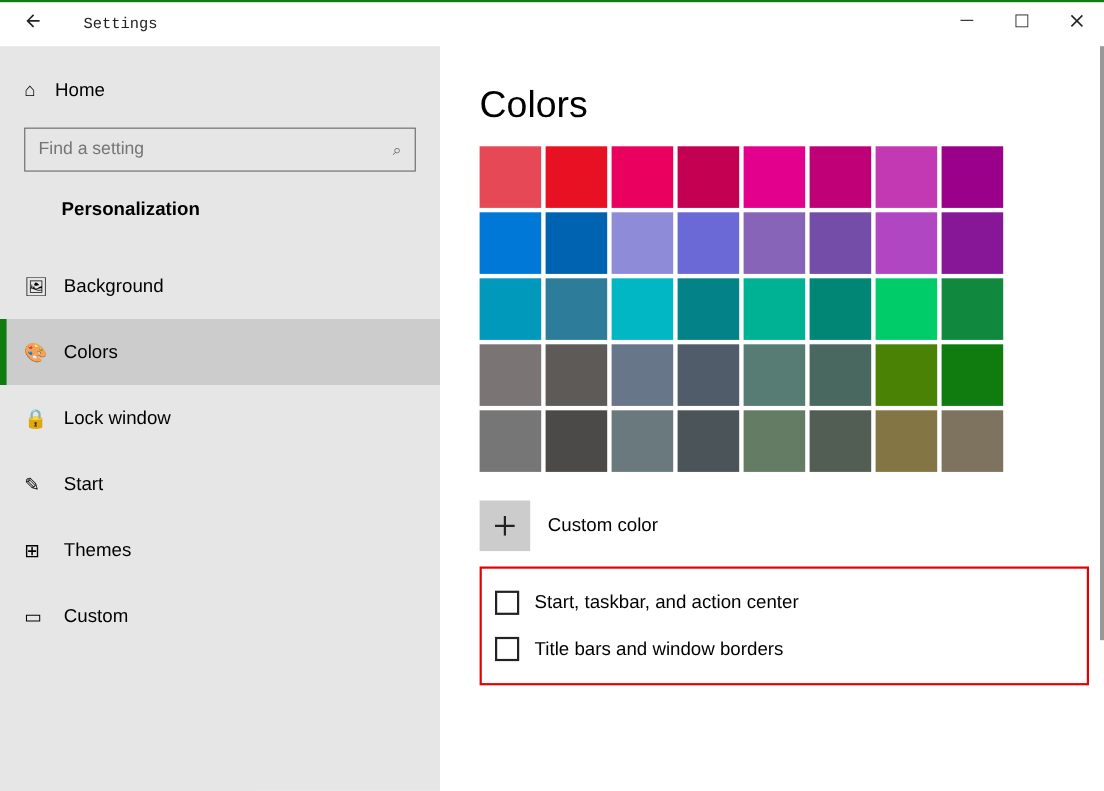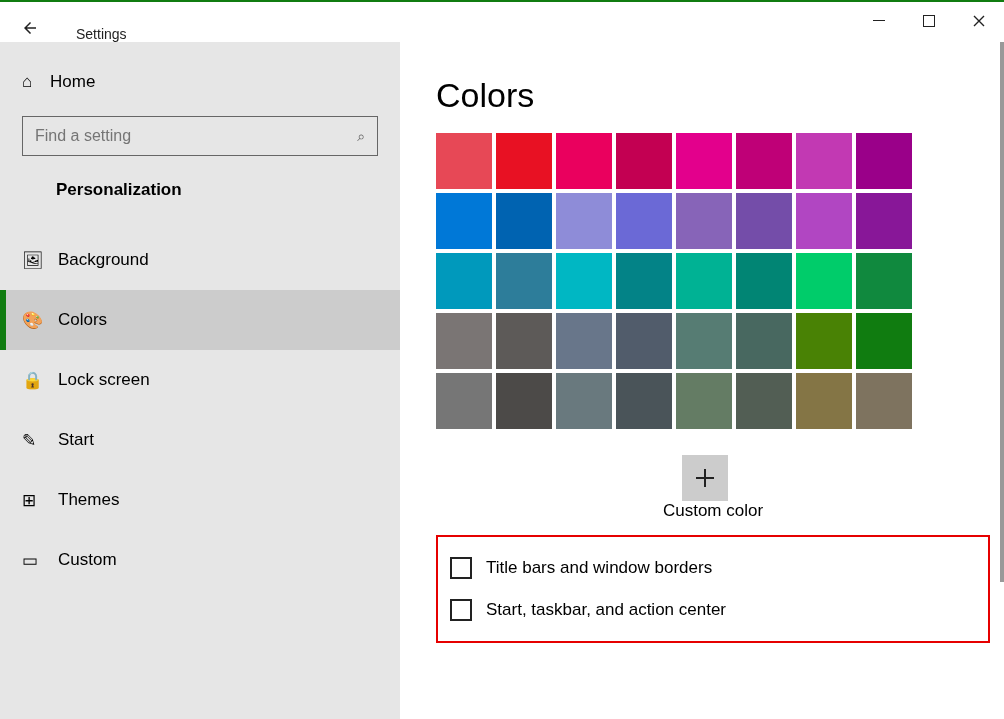--- a/index.html
+++ b/index.html
@@ -8,21 +8,22 @@
     width: 1004px;
     height: 719px;
     background: #fff;
     overflow: hidden;
     position: relative;
     border-top: 2px solid #107c10;
   }
   .titlebar {
     height: 40px;
     display: flex;
-    align-items: flex-end;
+    align-items: center;
+    font-family: Liberation Mono, monospace;
   }
   .tb-back {
     width: 60px;
     text-align: center;
     font-size: 18px;
     cursor: pointer;
   }
   .tb-title {
     font-size: 14px;
     color: #222;
@@ -118,21 +119,20 @@
   .swatches {
     display: grid;
     grid-template-columns: repeat(8, 56px);
     gap: 4px;
   }
   .sw { width: 56px; height: 56px; cursor: pointer; }
   .custom-row {
     display: flex;
     align-items: center;
     margin-top: 26px;
-    flex-direction: column;
   }
   .plus-btn {
     width: 46px;
     height: 46px;
     background: #ccc;
     display: flex;
     align-items: center;
     justify-content: center;
     font-size: 22px;
     cursor: pointer;
@@ -220,21 +220,21 @@
         <div class="nav-item">
           <span class="ic">🖼</span>
           <span>Background</span>
         </div>
         <div class="nav-item selected">
           <span class="ic">🎨</span>
           <span>Colors</span>
         </div>
         <div class="nav-item">
           <span class="ic">🔒</span>
-          <span>Lock screen</span>
+          <span>Lock window</span>
         </div>
         <div class="nav-item">
           <span class="ic">✎</span>
           <span>Start</span>
         </div>
         <div class="nav-item">
           <span class="ic">⊞</span>
           <span>Themes</span>
         </div>
         <div class="nav-item">
@@ -292,25 +292,25 @@
       <div class="plus-btn">
         <svg width="18" height="18" viewBox="0 0 18 18">
             <path d="M8 0h2v18H8z M0 8h18v2H0z" fill="#222"></path>
           </svg>
       </div>
       <span class="lbl">Custom color</span>
     </div>
     <div class="redbox">
       <div class="chk-row">
         <span class="chk"></span>
-        <span>Title bars and window borders</span>
+        <span>Start, taskbar, and action center</span>
       </div>
       <div class="chk-row">
         <span class="chk"></span>
-        <span>Start, taskbar, and action center</span>
+        <span>Title bars and window borders</span>
       </div>
     </div>
   </div>
 </div>
 
 <div class="scroll-track">
   <div class="scroll-thumb"></div>
 </div>
 
 </body></html>

